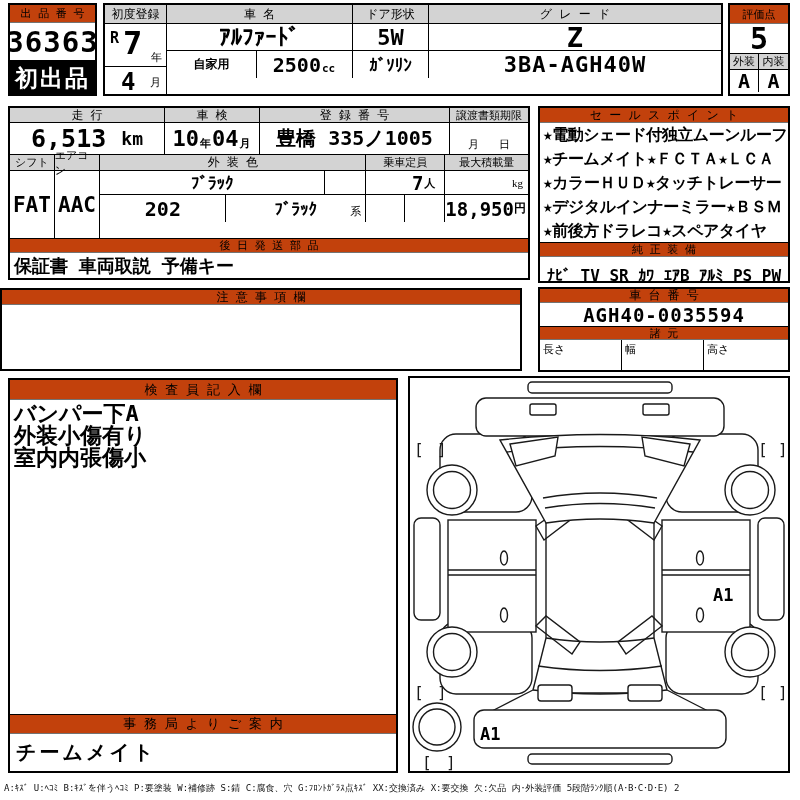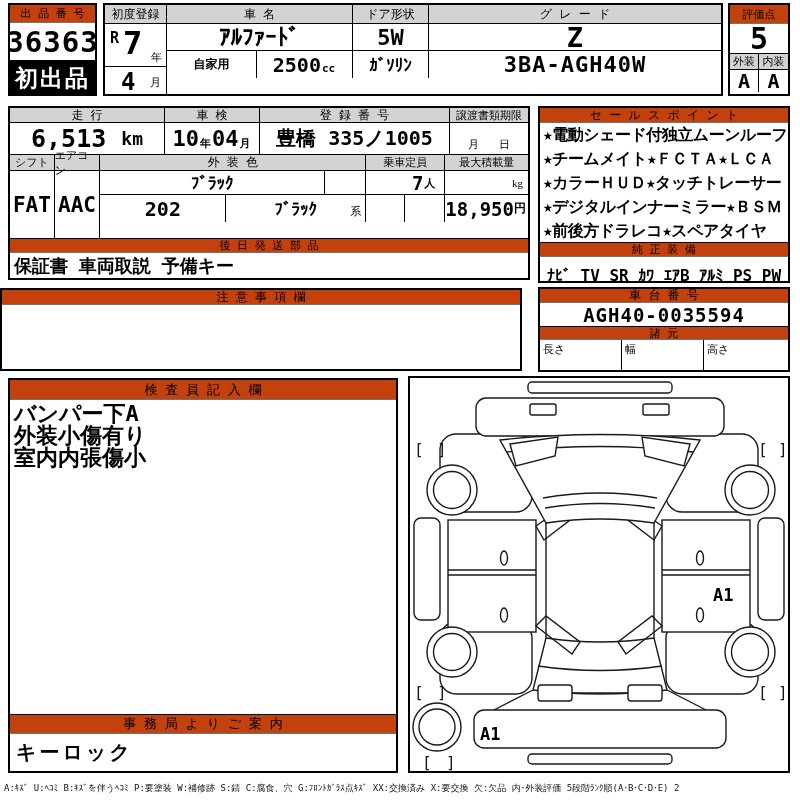--- a/index.html
+++ b/index.html
@@ -186,21 +186,21 @@
   </div>
 
   <div class="box" style="left:8px;top:378px;width:390px;height:395px;">
     <div class="strip" style="height:20px;">検 査 員 記 入 欄</div>
     <div style="height:314px;padding:3px 0 0 4px;box-sizing:border-box;">
       <div class="insline">バンパー下A</div>
       <div class="insline">外装小傷有り</div>
       <div class="insline">室内内張傷小</div>
     </div>
     <div class="strip" style="height:20px;border-top:1px solid #000;">事 務 局 よ り ご 案 内</div>
-    <div class="val" style="height:37px;display:flex;align-items:center;padding-left:6px;font-size:20px;letter-spacing:3px;">キーロック</div>
+    <div class="val" style="height:37px;display:flex;align-items:center;padding-left:6px;font-size:20px;letter-spacing:3px;">チームメイト</div>
   </div>
 
   <div class="box" style="left:408px;top:376px;width:382px;height:397px;">
     <svg width="378" height="393" viewBox="0 0 378 393">
       <g fill="#fff" stroke="#1a1a1a" stroke-width="1.4">
 
         <rect x="30" y="56" width="92" height="78" rx="16"></rect>
         <rect x="256" y="56" width="92" height="78" rx="16"></rect>
         <rect x="30" y="244" width="92" height="72" rx="16"></rect>
         <rect x="256" y="244" width="92" height="72" rx="16"></rect>

